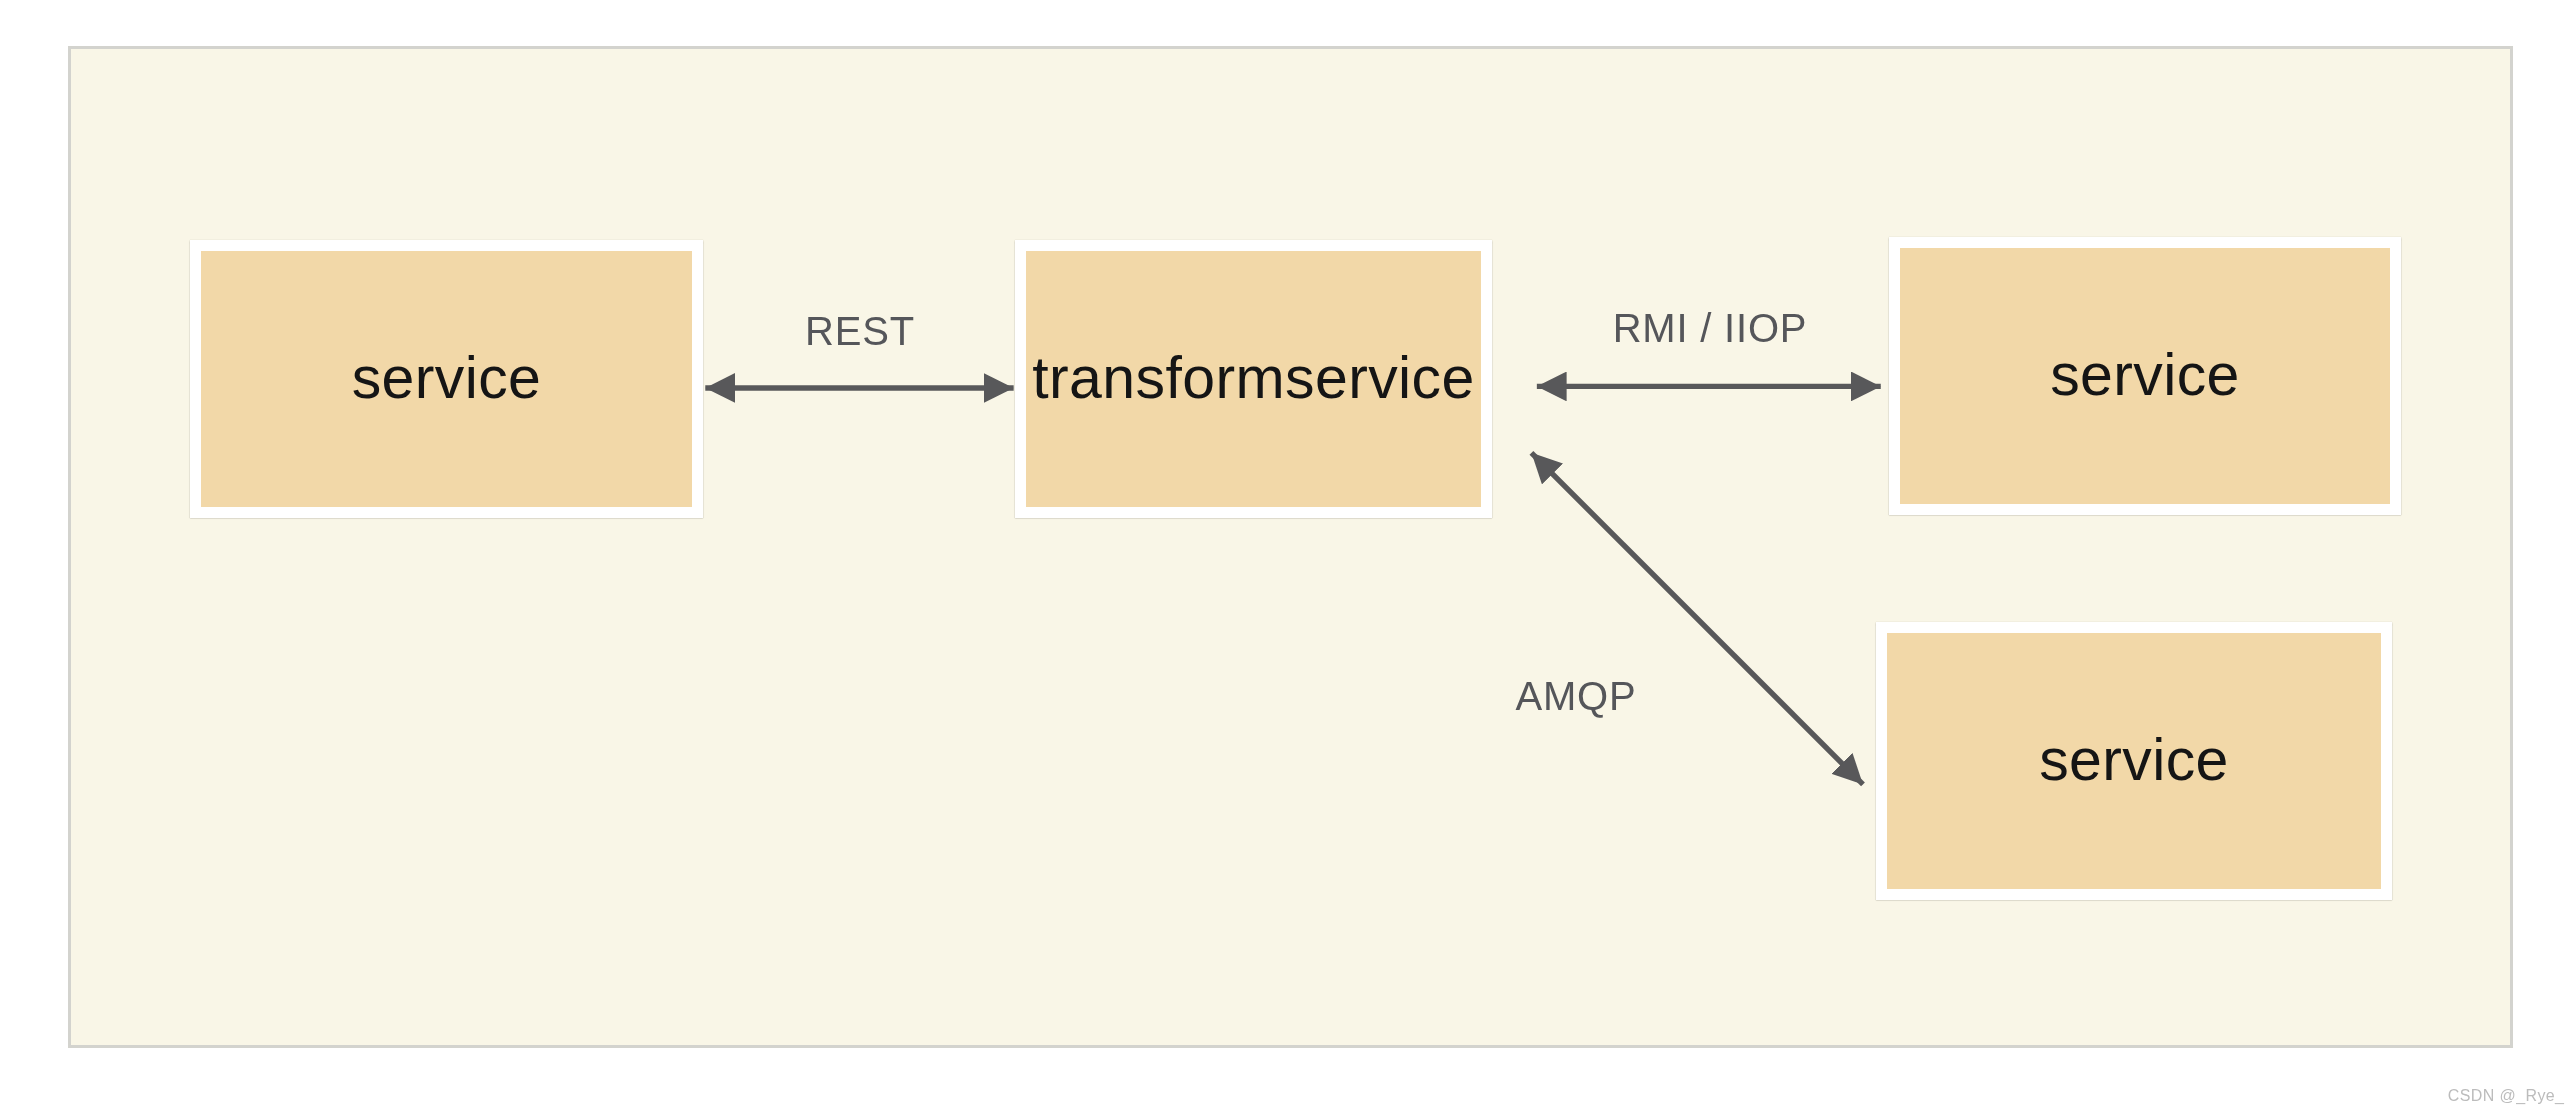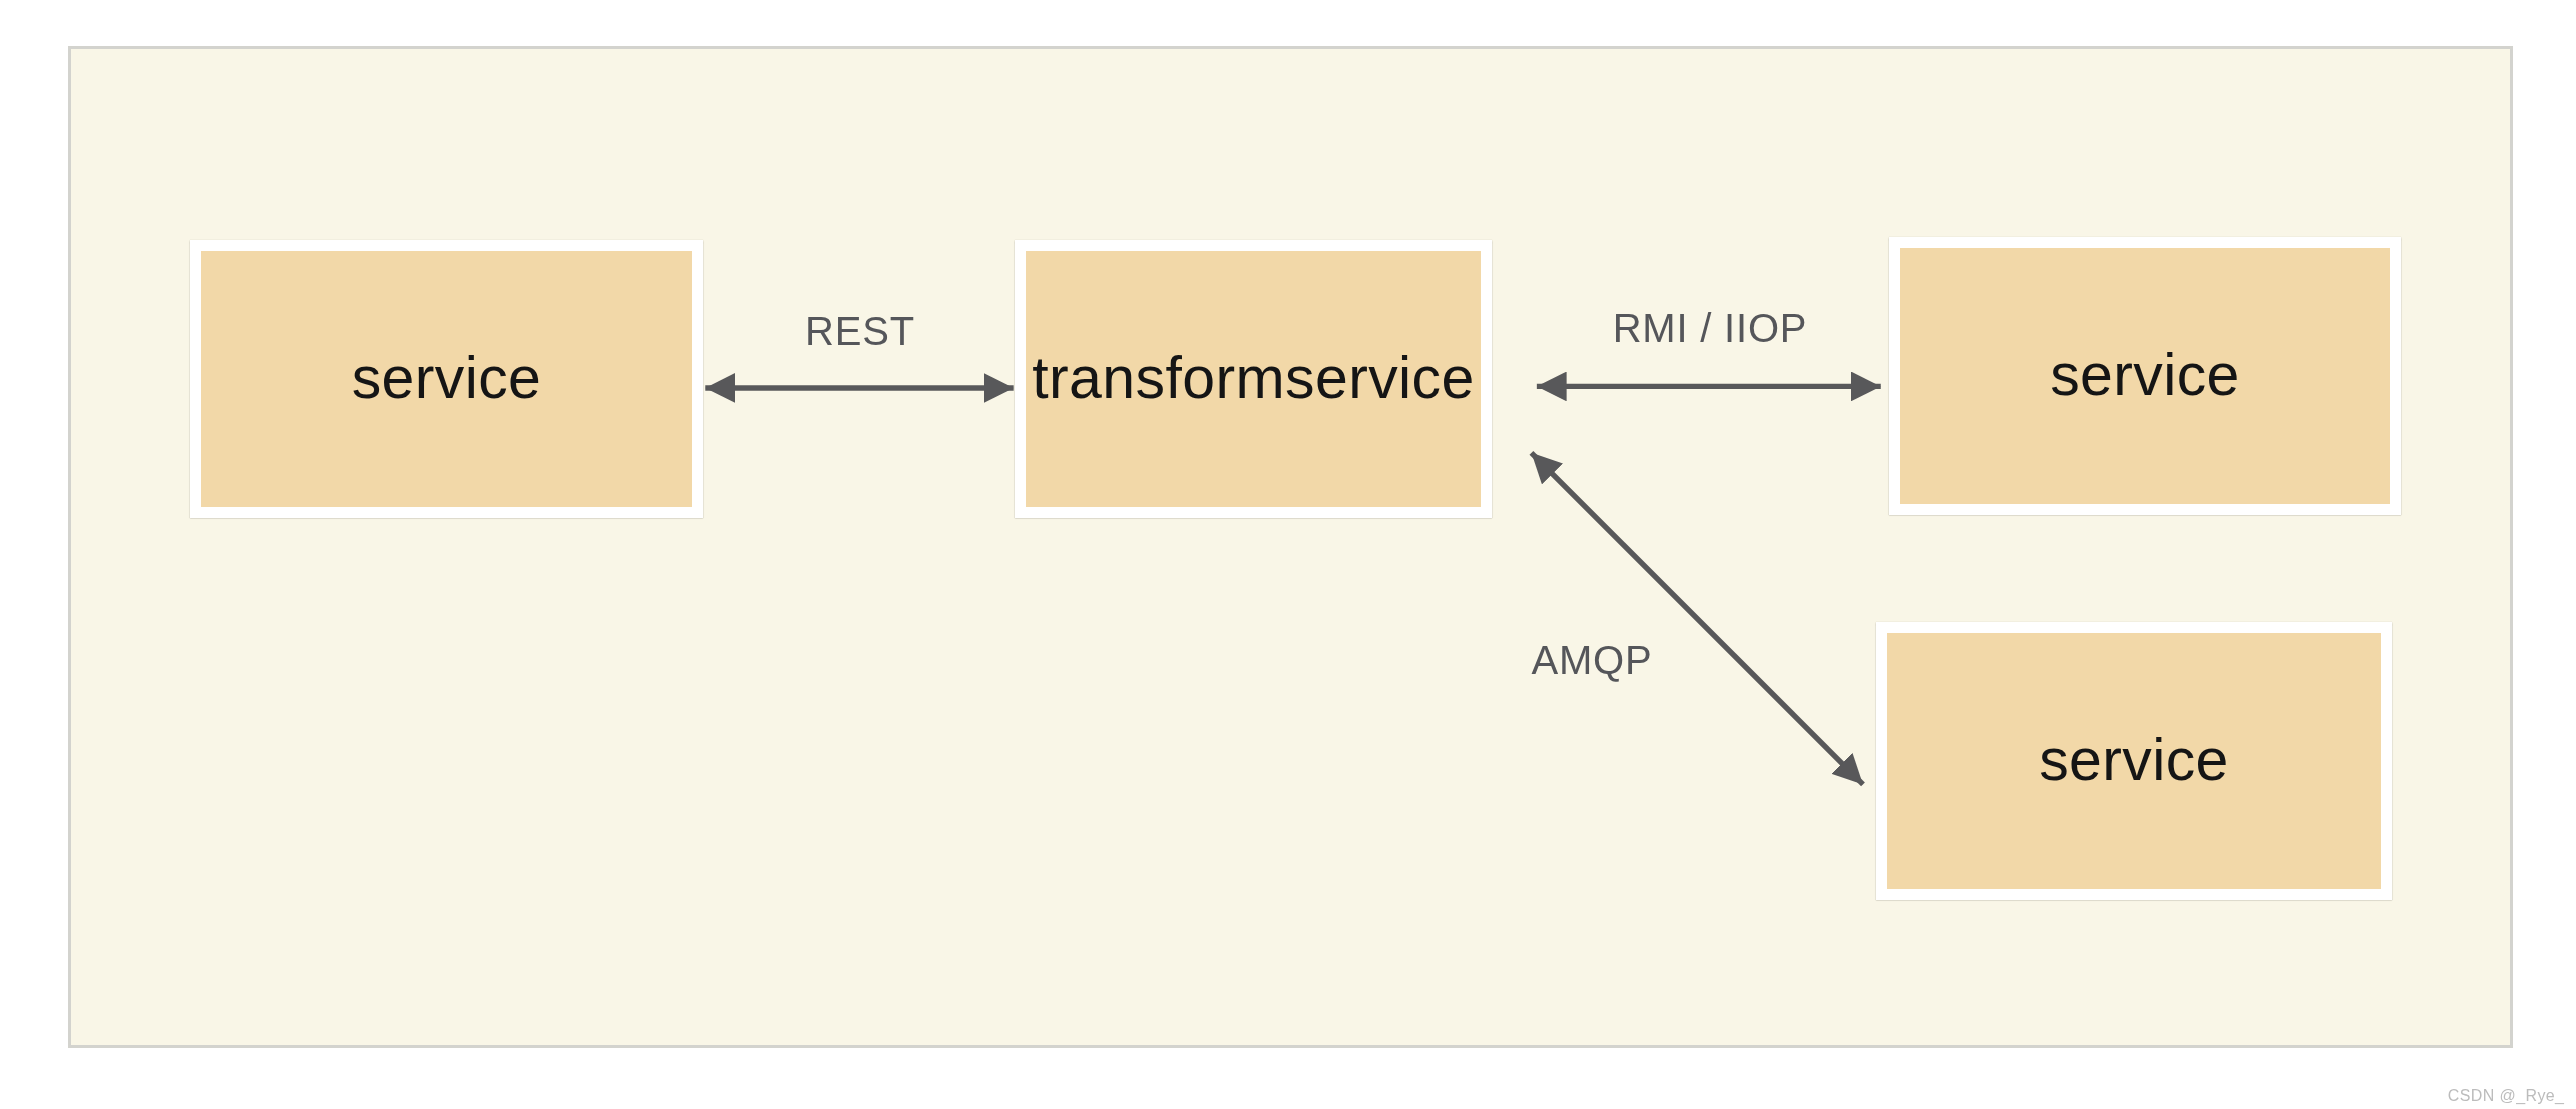--- a/index.html
+++ b/index.html
@@ -127,19 +127,19 @@
         <div class="node-label">
           <span>service</span>
         </div>
       </div>
     </div>
 
     <div class="edge-label" style="left:860px;top:331px;">REST</div>
 
     <div class="edge-label" style="left:1710px;top:328px;text-align:right;">RMI / IIOP</div>
 
-    <div class="edge-label" style="left:1576px;top:660px;margin-left:16px;">AMQP</div>
+    <div class="edge-label" style="left:1576px;top:696px;">AMQP</div>
 
   </div>
 
   <div class="watermark">CSDN @_Rye_</div>
 </div>
 
 
 </body></html>

